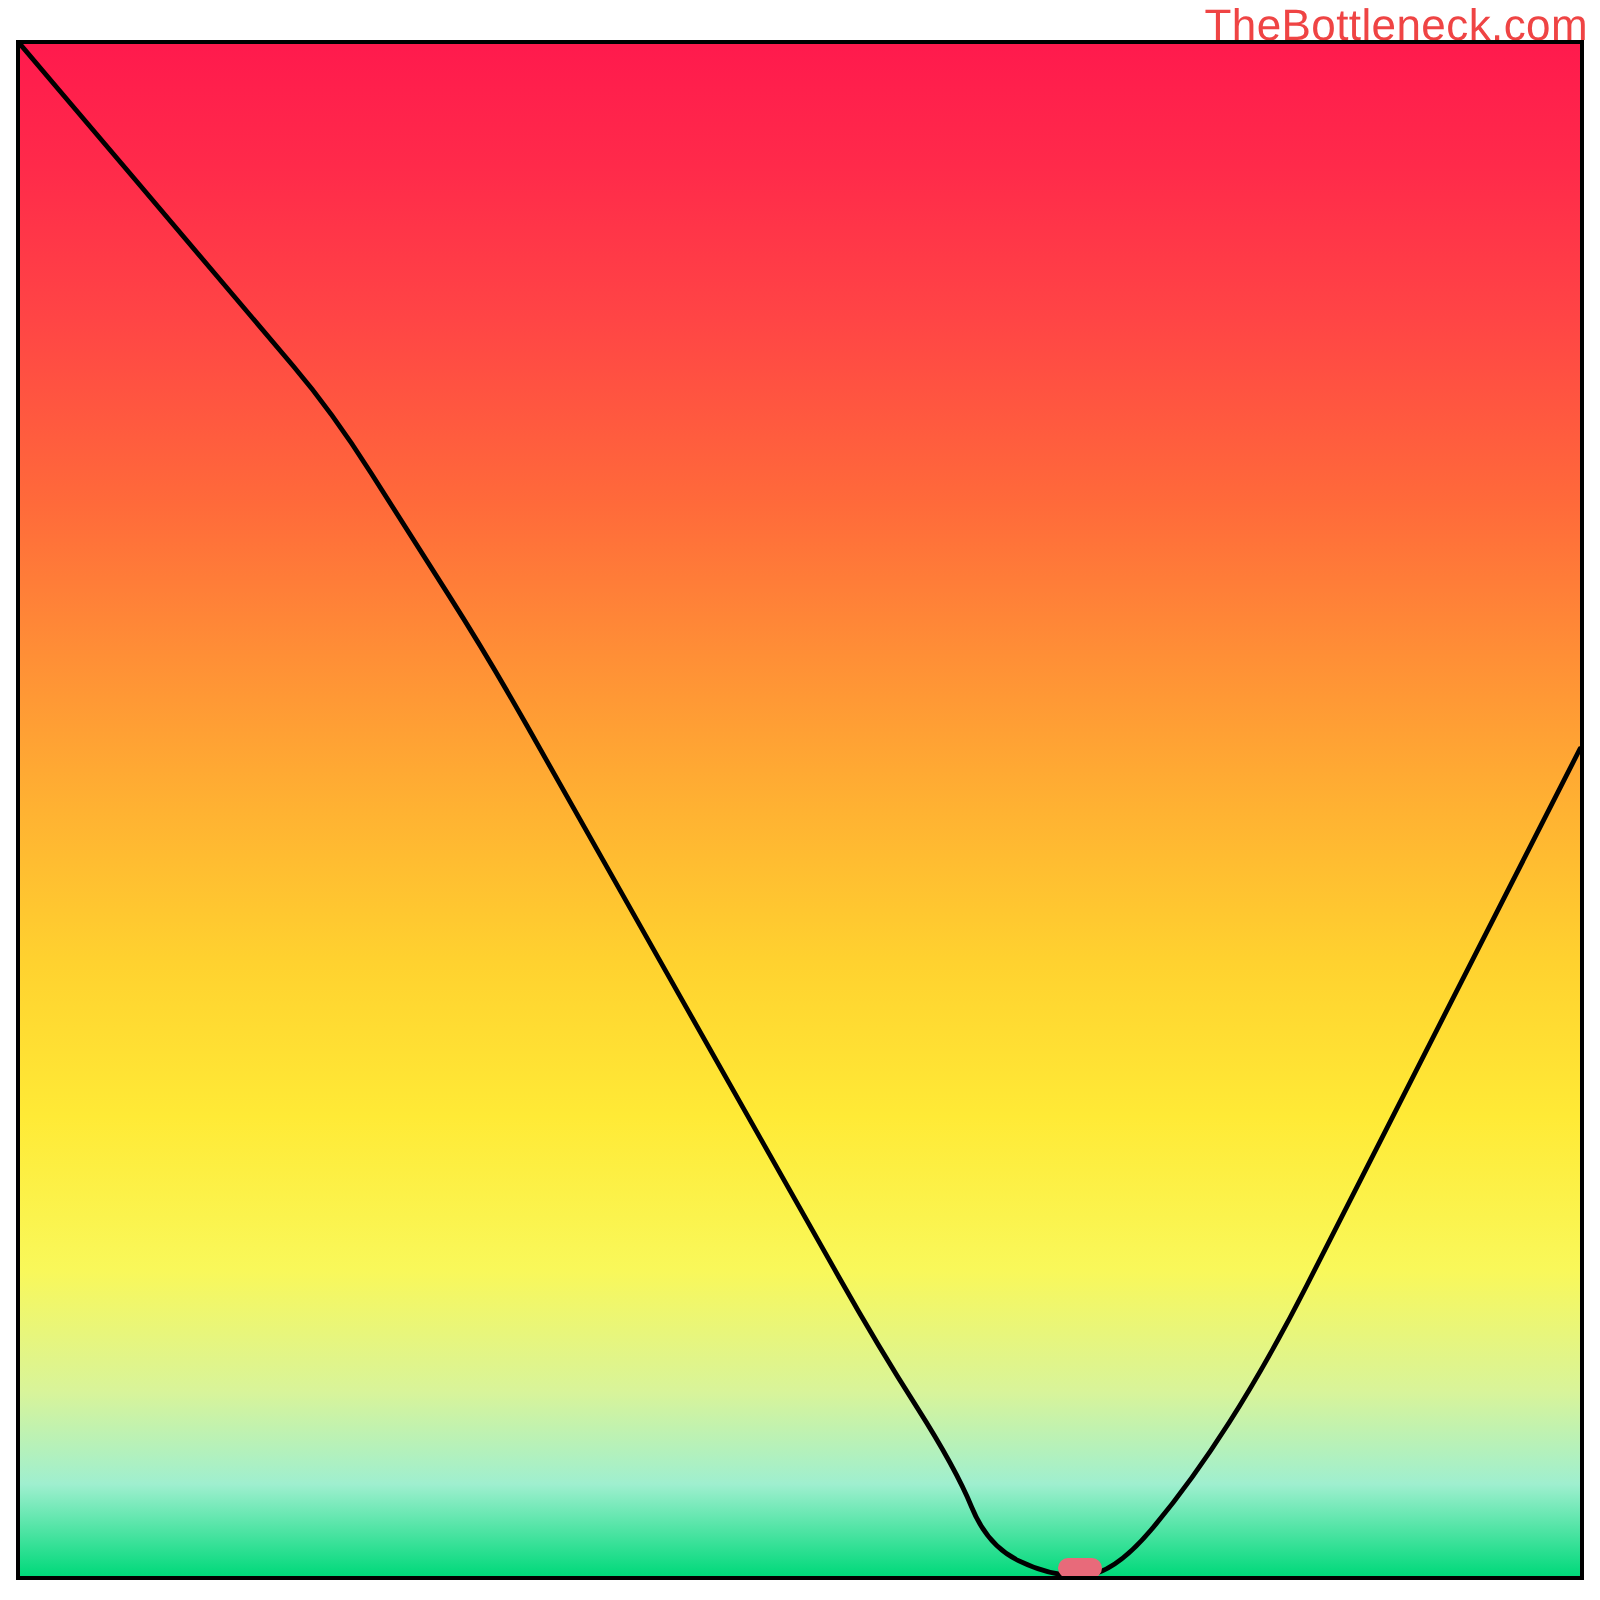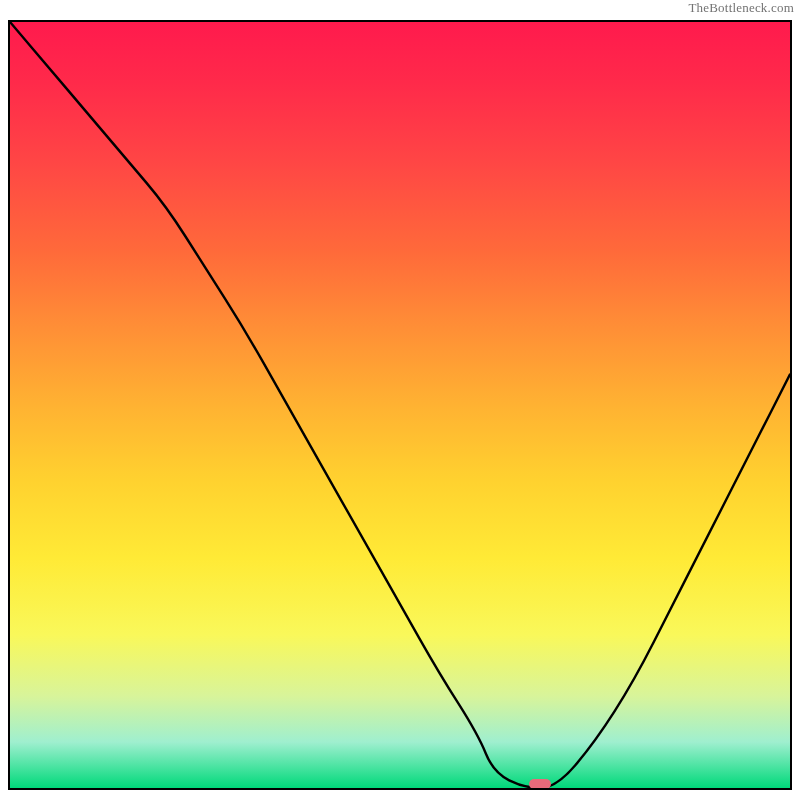--- a/index.html
+++ b/index.html
@@ -49,23 +49,23 @@
     width: 22px;
     height: 10px;
     border-radius: 5px;
     background: #e86a7a;
     transform: translate(-50%, -50%);
   }
   .watermark {
     position: absolute;
     top: 0px;
     right: 6px;
-    font-family: Liberation Serif, serif;
-    font-size: 13px;
-    color: #737373;
+    font-family: Liberation Sans, sans-serif;
+    font-size: 22px;
+    color: #ef4444;
     letter-spacing: 0.2px;
   }
 </style>
 </head>
 <body>
 
 <div class="watermark">TheBottleneck.com</div>
 
 <div class="plot">
   <div class="gradient"></div>

